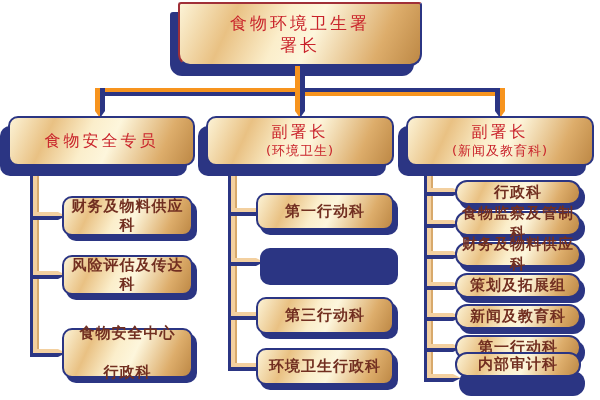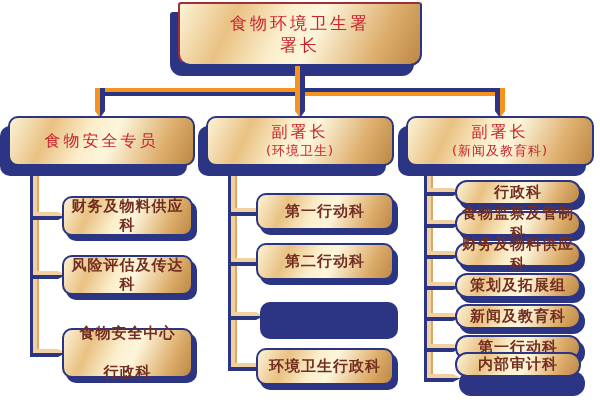--- a/index.html
+++ b/index.html
@@ -114,24 +114,24 @@
   <div class="box" style="left:62px;top:328px;width:131px;height:50px;gap:20px;">
     <div class="child-line">食物安全中心</div>
     <div class="child-line">行政科</div>
   </div>
 
   <div class="shadow" style="left:260px;top:198px;width:138px;height:37px;"></div>
   <div class="box" style="left:256px;top:193px;width:138px;height:37px;">
     <div class="child-line">第一行动科</div>
   </div>
   <div class="shadow" style="left:260px;top:248px;width:138px;height:37px;"></div>
-  <div class="box" style="left:256px;top:243px;width:138px;height:37px;">
-    <div class="child-line">第二行动科</div>
+  <div class="shadow" style="left:260px;top:302px;width:138px;height:37px;"></div>
+  <div class="box" style="left:256px;top:297px;width:138px;height:37px;">
+    <div class="child-line">第三行动科</div>
   </div>
-  <div class="shadow" style="left:260px;top:302px;width:138px;height:37px;"></div>
   <div class="shadow" style="left:260px;top:353px;width:138px;height:37px;"></div>
   <div class="box" style="left:256px;top:348px;width:138px;height:37px;text-align:right;">
     <div class="child-line">环境卫生行政科</div>
   </div>
 
   <div class="shadow pill" style="left:459px;top:185px;width:126px;height:25px;"></div>
   <div class="box pill" style="left:455px;top:180px;width:126px;height:25px;">
     <div class="child-line">行政科</div>
   </div>
   <div class="shadow pill" style="left:459px;top:216px;width:126px;height:25px;"></div>

